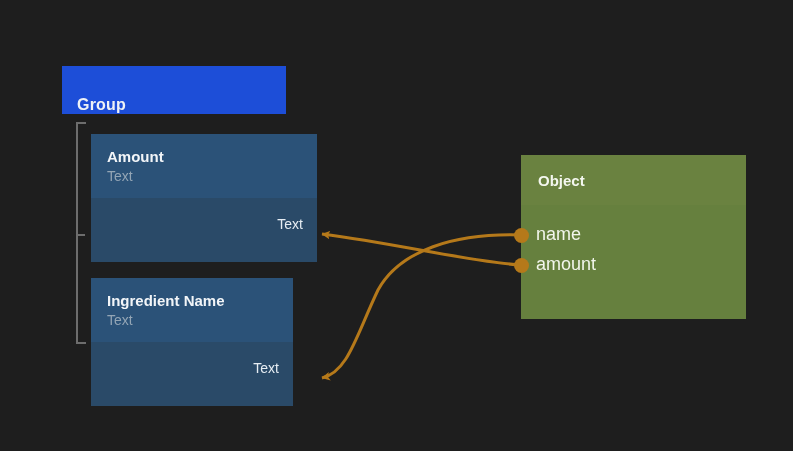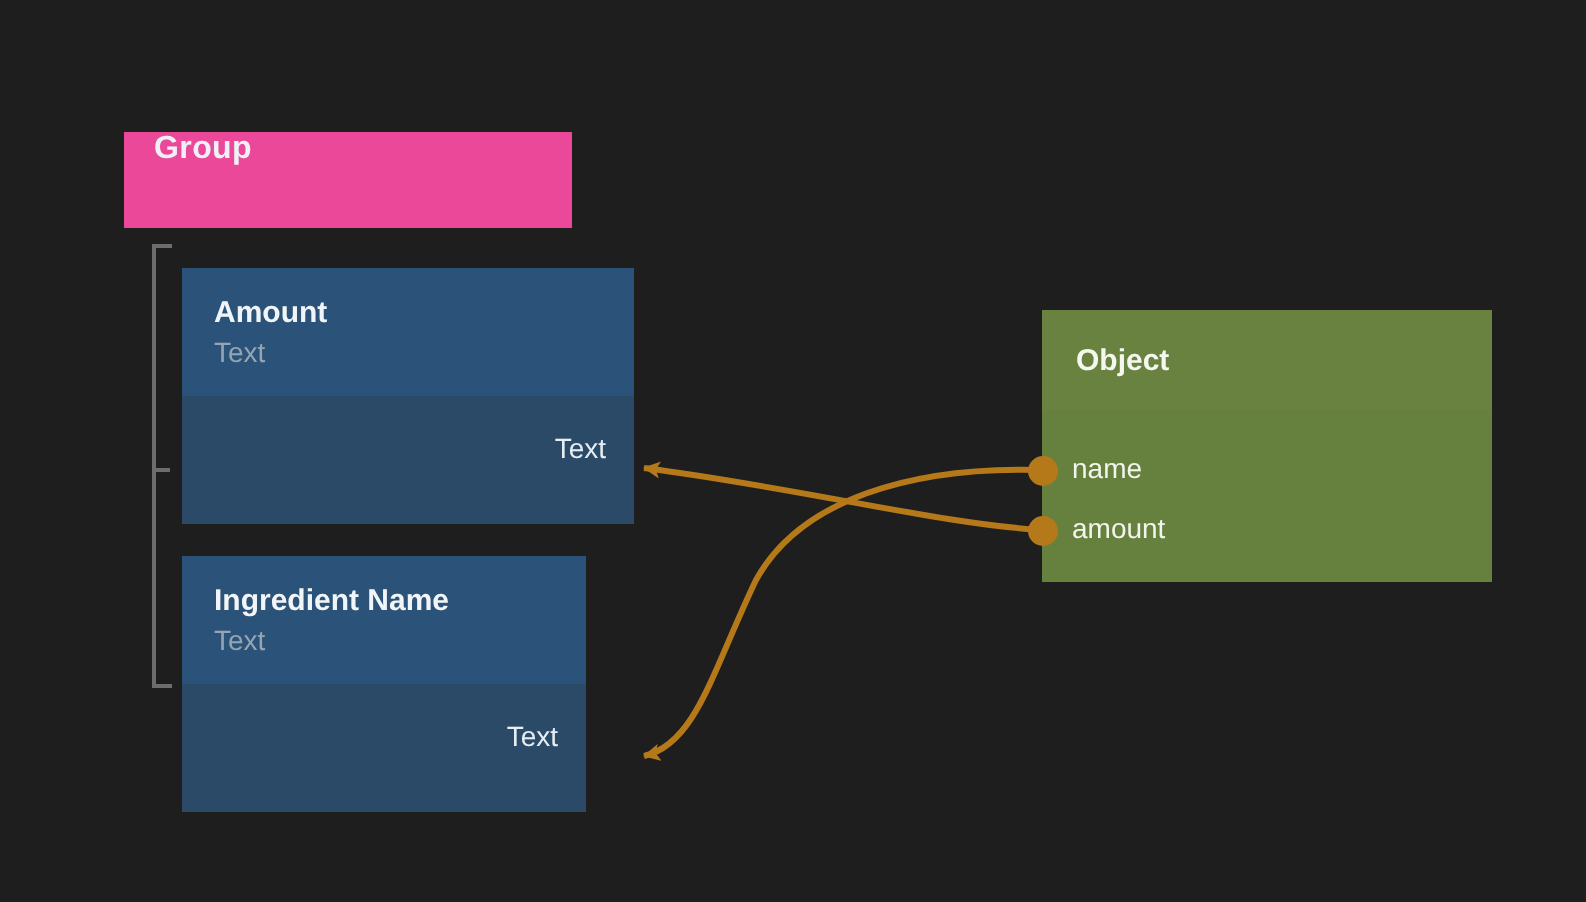--- a/index.html
+++ b/index.html
@@ -33,23 +33,23 @@
     box-sizing: border-box;
     overflow: hidden;
   }
   
   .group-header {
     position: absolute;
     left: 62px;
     top: 66px;
     width: 224px;
     height: 48px;
-    background: #ec4899;
+    background: #1d4ed8;
     display: flex;
-    align-items: flex-start;
+    align-items: flex-end;
   }
   .group-title {
     color: #eef2f6;
     font-size: 16px;
     font-weight: bold;
     padding-left: 15px;
     letter-spacing: .2px;
   }
   .group-bracket {
     position: absolute;
@@ -121,21 +121,21 @@
     color: #f4f7ef;
   }
   .green-body {
     position: relative;
     height: 86px;
   }
   .field-row {
     position: absolute;
     left: 15px;
     color: #f2f5ec;
-    font-size: 14px;
+    font-size: 18px;
     line-height: 16px;
   }
   .port-dot {
     position: absolute;
     width: 15px;
     height: 15px;
     border-radius: 50%;
     background: #b5791a;
   }
 </style>
@@ -174,21 +174,21 @@
   <div class="node node-blue" style="left:91px; top:278px; width:202px; height:128px;">
     <div class="node-head">
       <div class="node-title">Ingredient Name</div>
       <div class="node-subtitle">Text</div>
     </div>
     <div class="node-body">
       <span class="port-row-out">Text</span>
     </div>
   </div>
 
-  <div class="node node-green" style="left:521px; top:155px; width:225px; height:136px;">
+  <div class="node node-green" style="left:521px; top:155px; width:225px; height:164px;">
     <div class="node-head">
       <span class="node-title">Object</span>
     </div>
     <div class="green-body">
       <span class="field-row" style="top:21px;">name</span>
       <span class="field-row" style="top:51px;">amount</span>
     </div>
   </div>
 
   <div class="port-dot" style="left:513.5px; top:227.5px;"></div>

